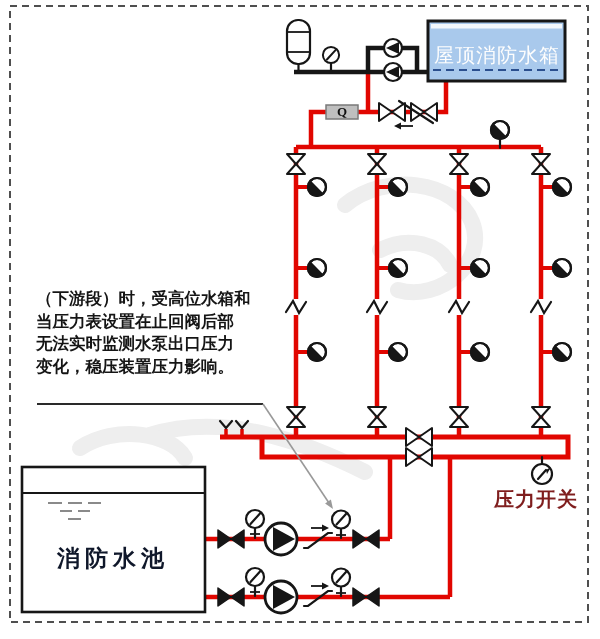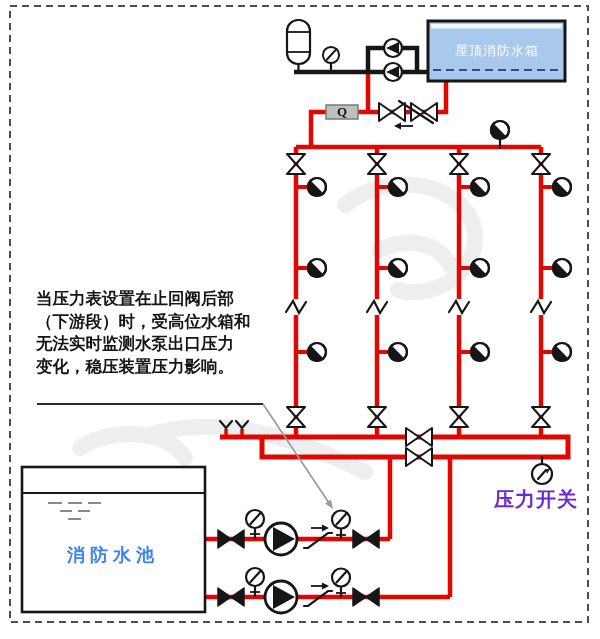--- a/index.html
+++ b/index.html
@@ -20,30 +20,30 @@
   .valvew path{fill:#fff;stroke:var(--ink);stroke-width:2;stroke-linejoin:round;}
   .valveb path{fill:var(--ink);stroke:var(--ink);stroke-width:1.5;stroke-linejoin:round;}
   .wm{stroke:var(--watermark);stroke-width:16;fill:none;stroke-linecap:round;}
   .dashedborder{fill:none;stroke:var(--border-dash);stroke-width:2;stroke-dasharray:7 5;}
   .waterdash{stroke:#8a8a8a;stroke-width:2;fill:none;}
   .tankline{stroke:var(--tank-waterline);stroke-width:2;stroke-dasharray:8 5;fill:none;}
   .leader{stroke:var(--leader);stroke-width:1.6;fill:none;}
   .underline{stroke:#2a2a2a;stroke-width:2.2;fill:none;}
   
   .lbl{position:absolute;z-index:3;}
-  .tank-label{left:430px;top:42px;width:134px;text-align:center;font-size:13px;
+  .tank-label{left:430px;top:42px;width:134px;text-align:center;font-size:20px;
       letter-spacing:1px;color:var(--tank-text);font-weight:500;}
   .q-label{left:326px;top:104px;width:32px;height:15px;text-align:center;line-height:15px;
       font-family:"Liberation Serif",serif;font-weight:bold;font-size:13px;color:#111;}
   .annotation{left:36px;top:288px;width:238px;color:var(--annotation-text);
       font-family:"Liberation Serif",serif;font-weight:bold;font-size:16.5px;line-height:22.6px;}
-  .pool-label{left:40px;top:543px;width:146px;text-align:center;font-size:18px;
-      font-weight:bold;letter-spacing:5px;color:#3b82f6;}
+  .pool-label{left:40px;top:543px;width:146px;text-align:center;font-size:23px;
+      font-weight:bold;letter-spacing:5px;color:#0f172a;}
   .ps-label{left:494px;top:486px;width:100px;font-size:20px;font-weight:bold;
-      letter-spacing:1px;color:#6d28d9;}
+      letter-spacing:1px;color:#7f1d1d;}
 </style>
 </head>
 <body>
 
 <div class="canvas">
 
 <svg width="600" height="639" viewBox="0 0 600 639">
   <defs>
     <g id="vvalve" class="valvew">
           <path d="M-9,-10 H9 L0,0 Z"></path>
@@ -243,22 +243,22 @@
     <line x1="37" y1="404" x2="263" y2="404" class="underline"></line>
     <line x1="263" y1="404" x2="329" y2="503" class="leader"></line>
     <path d="M333,509 L330.9,499.6 L325.1,503.4 Z" fill="var(--leader)"></path>
   </g>
 </svg>
 
 <div class="lbl tank-label">屋顶消防水箱</div>
 <div class="lbl q-label">Q</div>
 
 <div class="lbl annotation">
+  <div>（下游段）时，受高位水箱和</div>
   <div>当压力表设置在止回阀后部</div>
-  <div>（下游段）时，受高位水箱和</div>
   <div>无法实时监测水泵出口压力</div>
   <div>变化，稳压装置压力影响。</div>
 </div>
 
 <div class="lbl pool-label">消防水池</div>
 <div class="lbl ps-label">压力开关</div>
 
 </div>
 
 </body></html>

